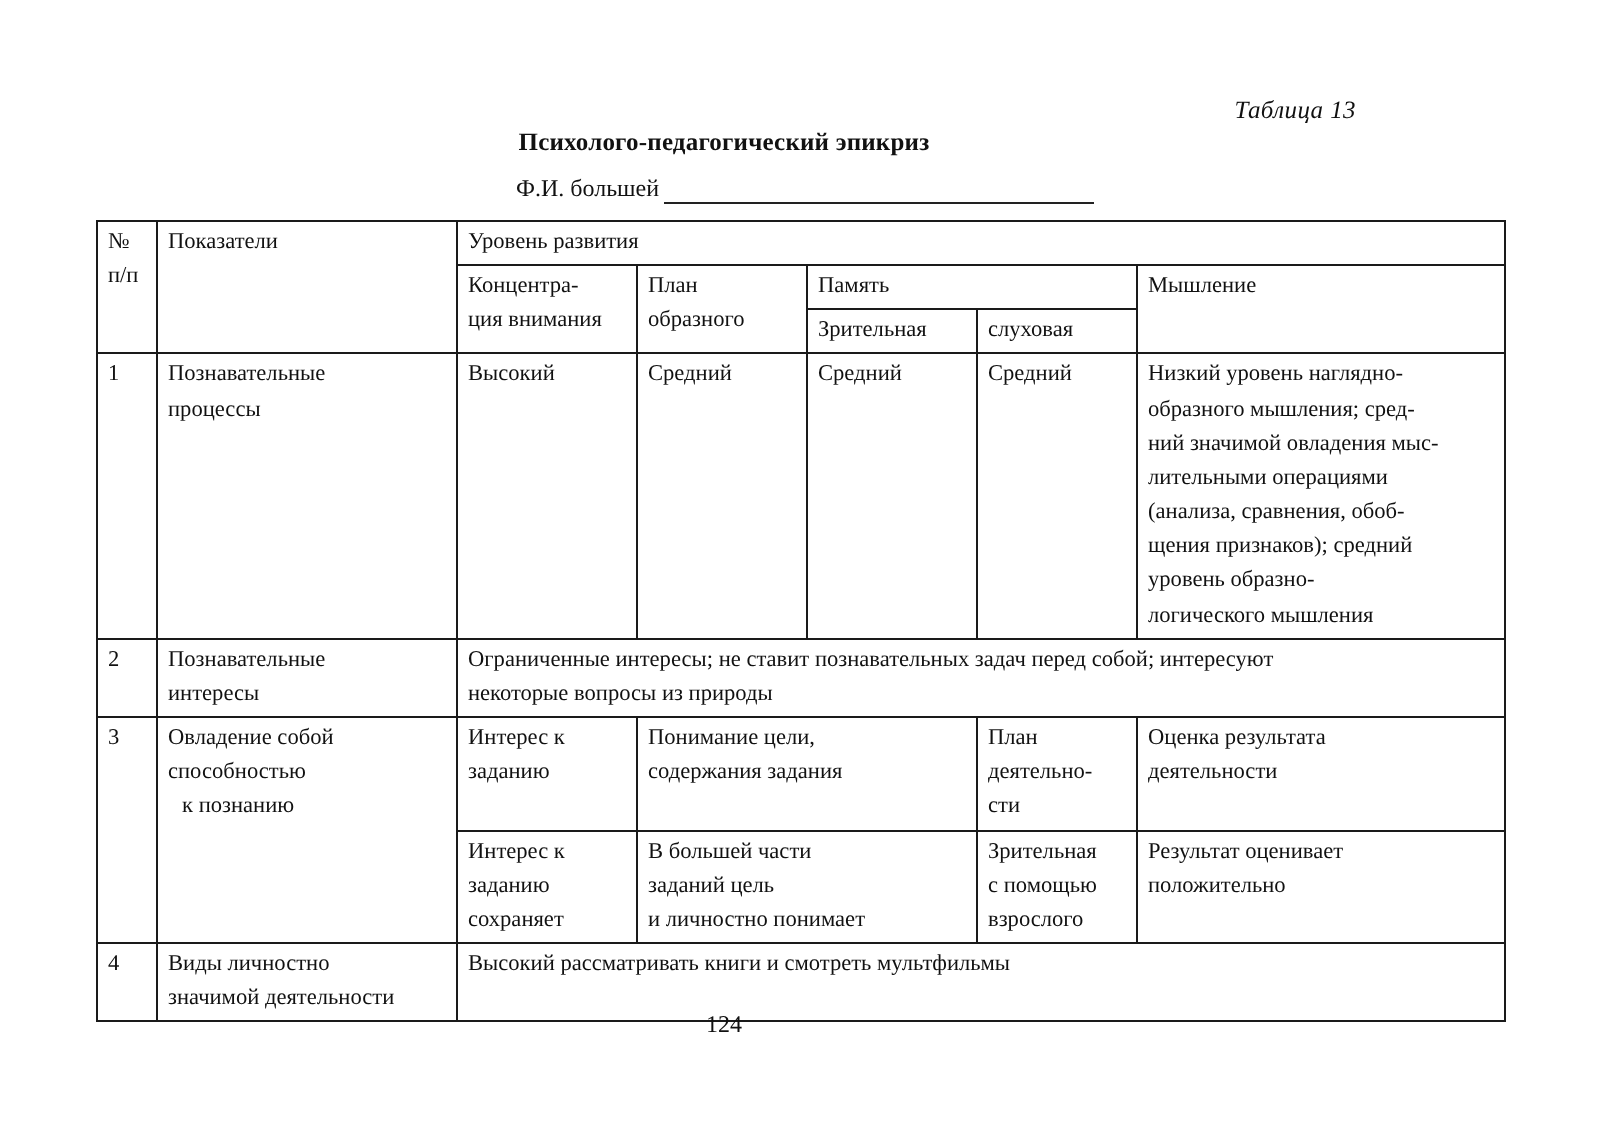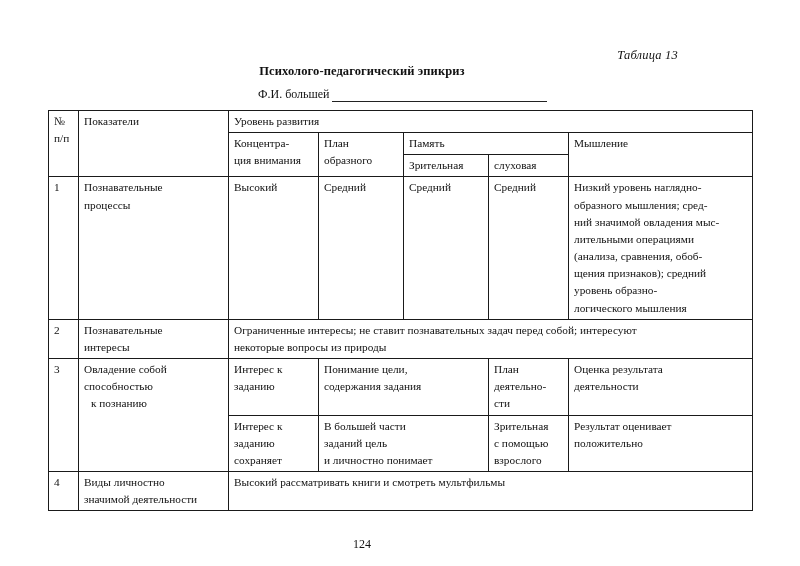--- a/index.html
+++ b/index.html
@@ -70,21 +70,20 @@
   .numcell{ text-align:center; vertical-align:top; }
   .hdr-group{ text-align:center; vertical-align:middle; }
   .cellline{ display:block; }
   .indent{ padding-left:7px; }
   .page-num{
     position:absolute;
     left:0;right:0;
     top:505px;
     text-align:center;
     font-size:12px;
-    margin-top:32px;
   }
 </style>
 </head>
 <body>
 
 <div class="page">
 
   <div class="table-label">Таблица 13</div>
 
   <div class="doc-title">Психолого-педагогический эпикриз</div>

